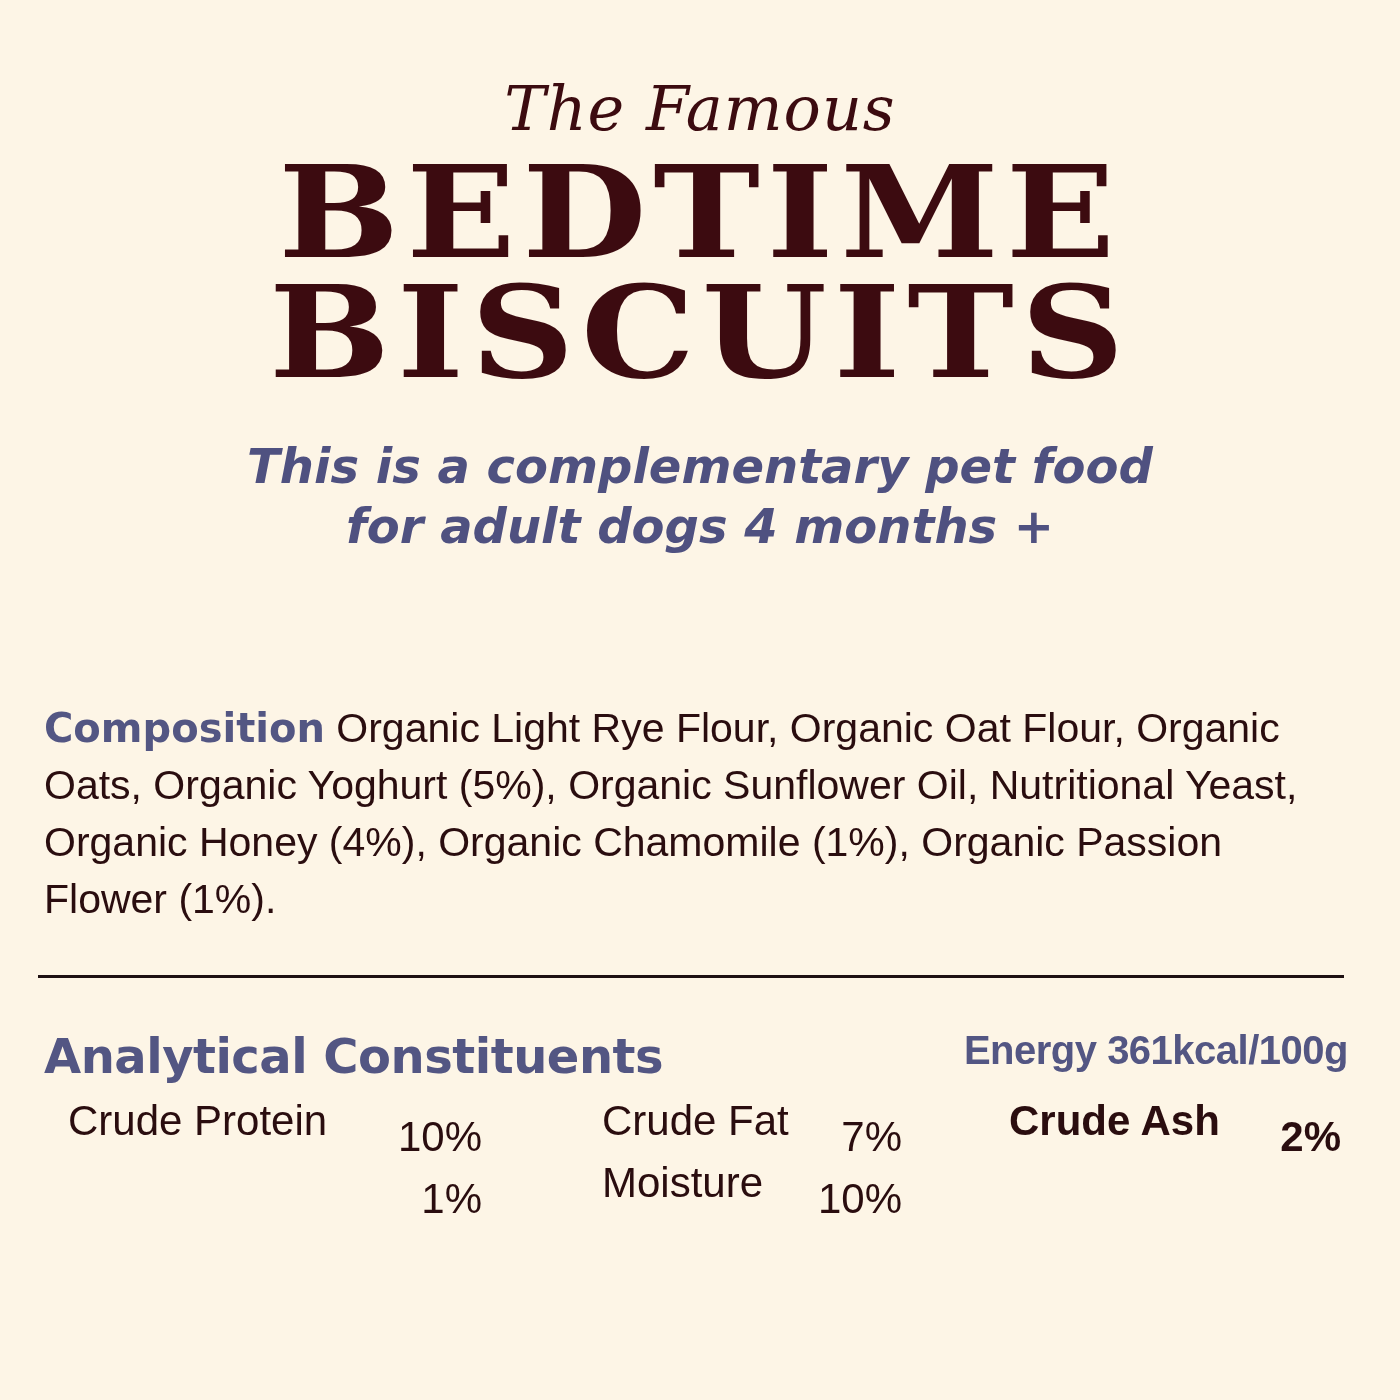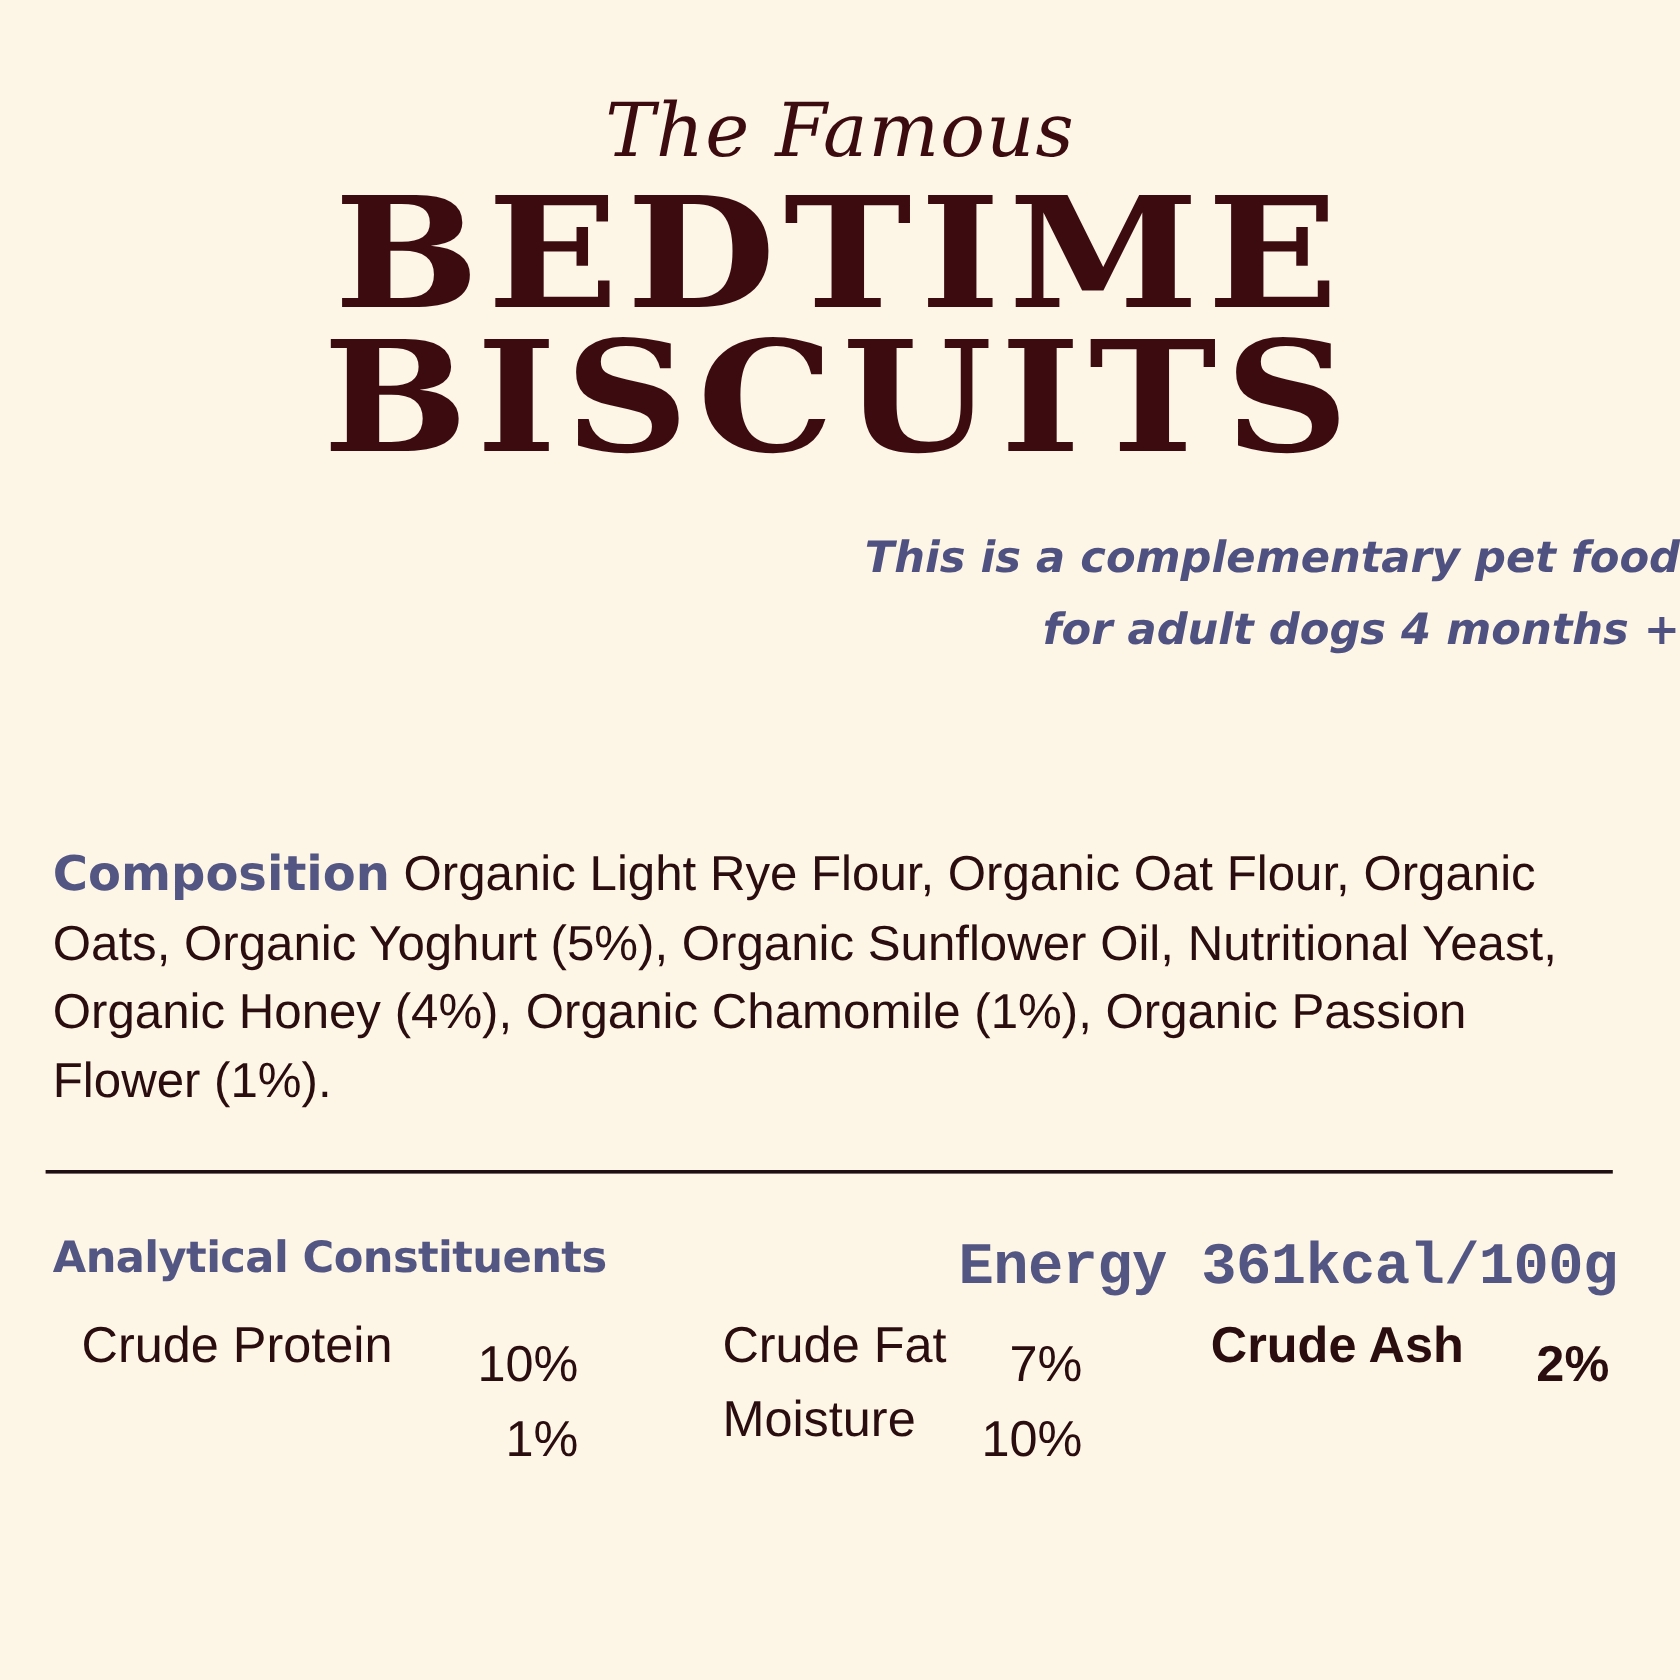--- a/index.html
+++ b/index.html
@@ -39,25 +39,25 @@
       letter-spacing: 6px;
       transform: scaleX(1.12);
       transform-origin: center;
     }
     .big-title.line1 { top: 148px; }
     .big-title.line2 { top: 268px; }
     .subtitle {
       position: absolute;
       left: 0;
       width: 1400px;
-      text-align: right;
+      text-align: center;
       font-family: "DejaVu Sans", sans-serif;
       font-style: italic;
       font-weight: bold;
-      font-size: 36px;
+      font-size: 48px;
       color: #4f5180;
       line-height: 60px;
     }
     .subtitle.l1 { top: 436px; }
     .subtitle.l2 { top: 496px; }
     .composition {
       position: absolute;
       left: 44px;
       top: 700px;
       width: 1310px;
@@ -79,31 +79,31 @@
       width: 1306px;
       height: 3px;
       background: #1e1012;
     }
     .analytical-heading {
       position: absolute;
       left: 44px;
       top: 1028px;
       font-family: "DejaVu Sans", sans-serif;
       font-weight: bold;
-      font-size: 36px;
+      font-size: 48px;
       color: #535683;
       letter-spacing: -0.5px;
     }
     .energy {
       position: absolute;
       right: 52px;
       top: 1028px;
-      font-family: Liberation Mono, monospace;
+      font-family: Liberation Sans, sans-serif;
       font-weight: bold;
-      font-size: 49px;
+      font-size: 40px;
       color: #535683;
       letter-spacing: -0.5px;
     }
     .constituent {
       position: absolute;
       font-family: "Liberation Sans", sans-serif;
       font-size: 42px;
       color: #2a0d0f;
       line-height: 50px;
     }

